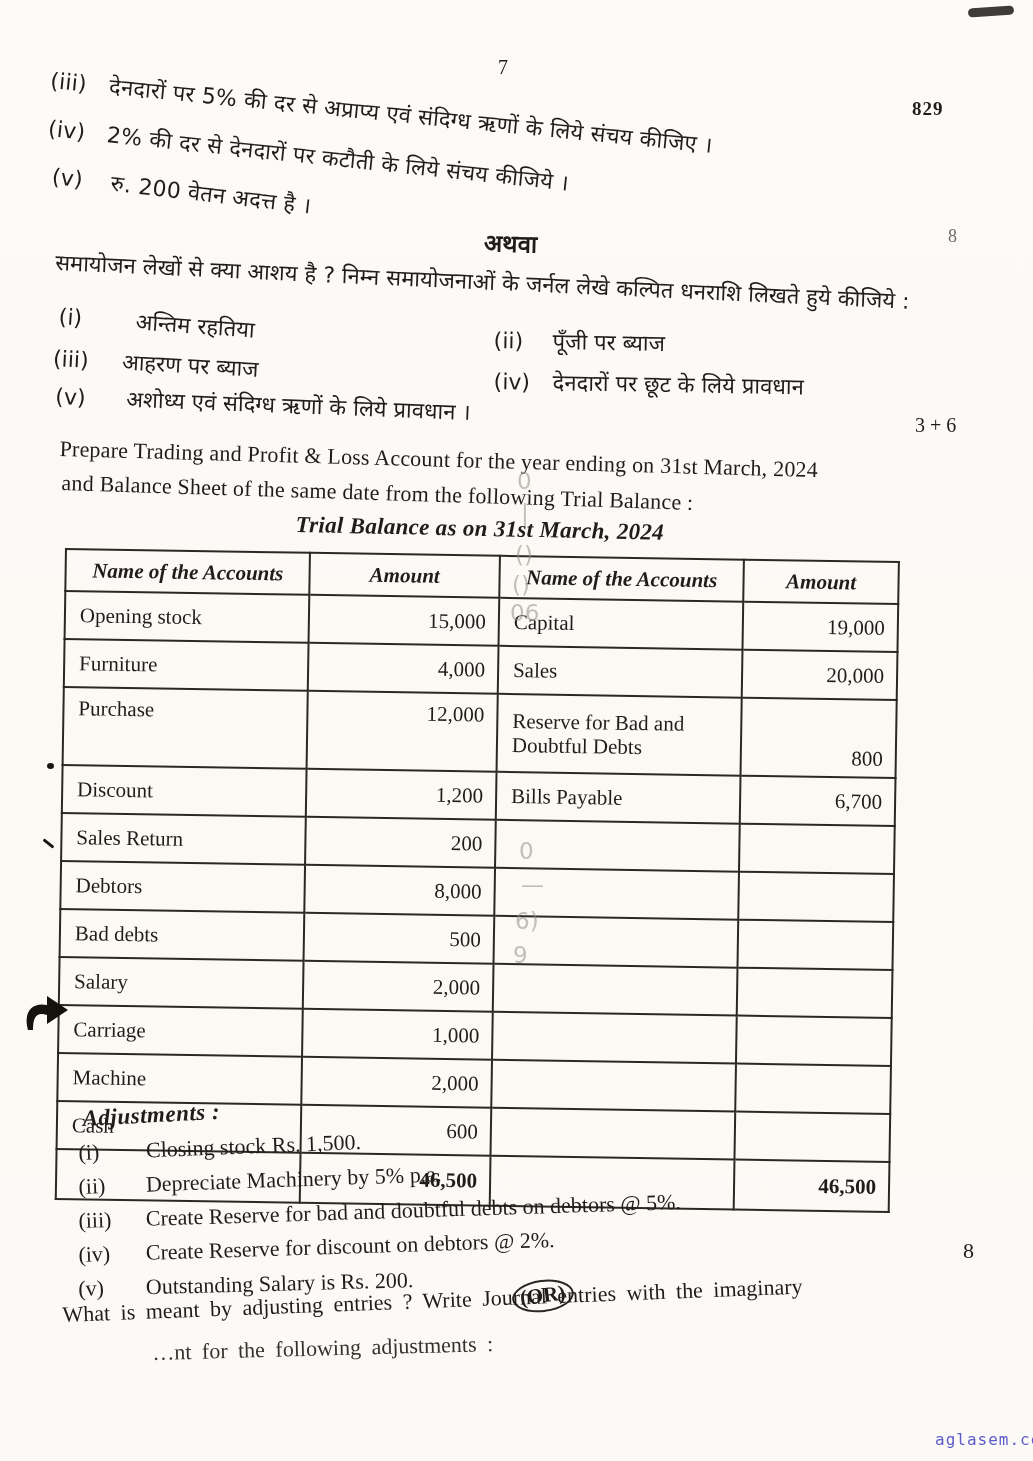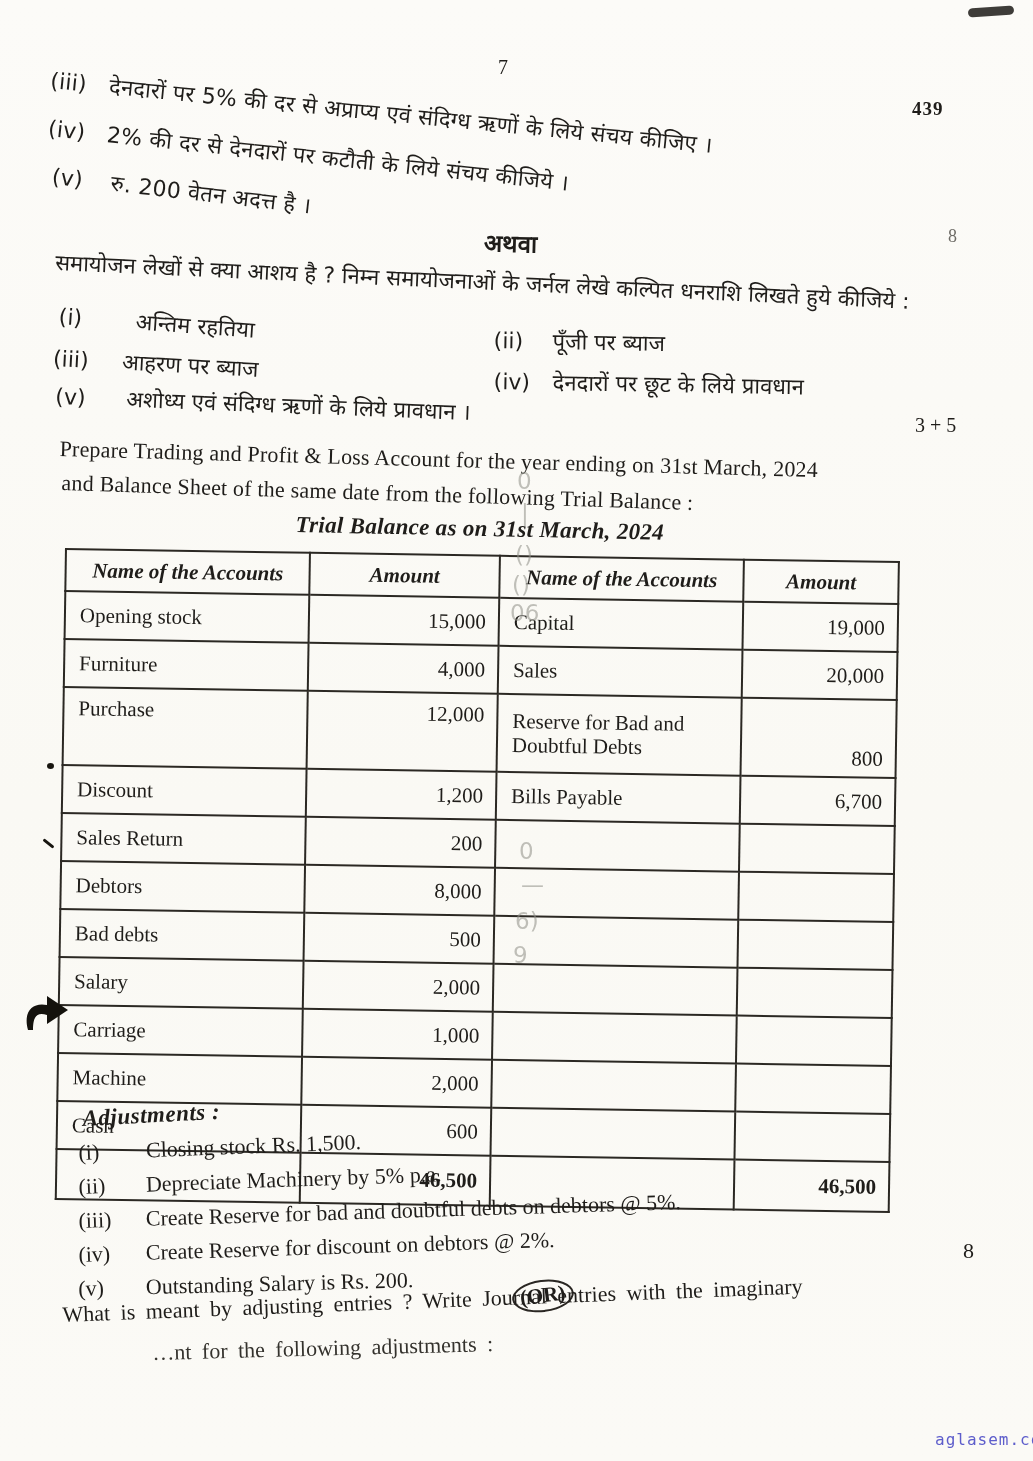--- a/index.html
+++ b/index.html
@@ -64,21 +64,21 @@
   .corner-q{font-size:18px;color:#4a4842;opacity:.8;}
 </style>
 </head>
 <body>
 
 <div class="page">
 
   <div class="abs smudge" style="left:968px;top:7px;width:46px;height:9px;transform:rotate(-4deg);"></div>
 
   <div class="abs en" style="left:498px;top:56px;font-size:20px;">7</div>
-  <div class="abs en" style="left:912px;top:98px;font-size:19px;font-weight:bold;letter-spacing:1px;">439</div>
+  <div class="abs en" style="left:912px;top:98px;font-size:19px;font-weight:bold;letter-spacing:1px;">829</div>
 
   <div id="ti3" class="abs hi top-item item-line">
     <span class="num-col">(iii)</span>
     <span>देनदारों पर 5% की दर से अप्राप्य एवं संदिग्ध ऋणों के लिये संचय कीजिए ।</span>
   </div>
   <div id="ti4" class="abs hi top-item item-line">
     <span class="num-col">(iv)</span>
     <span>2% की दर से देनदारों पर कटौती के लिये संचय कीजिये ।</span>
   </div>
   <div id="ti5" class="abs hi top-item item-line">
@@ -105,21 +105,21 @@
   </div>
   <div class="abs hi q-item" style="left:494px;top:365px;transform:rotate(1deg);">
     <span class="num-col">(iv)</span>
     <span>देनदारों पर छूट के लिये प्रावधान</span>
   </div>
   <div class="abs hi q-item" style="left:56px;top:380px;transform:rotate(2.2deg);">
     <span class="num-col">(v)</span>
     <span style="margin-left:12px;">अशोध्य एवं संदिग्ध ऋणों के लिये प्रावधान ।</span>
   </div>
 
-  <div class="abs en" style="left:915px;top:414px;font-size:20px;">3 + 5</div>
+  <div class="abs en" style="left:915px;top:414px;font-size:20px;">3 + 6</div>
 
   <div class="abs en eng-line" style="left:60px;top:436px;transform:rotate(1.6deg);">Prepare Trading and Profit &amp; Loss Account for the year ending on 31st March, 2024</div>
   <div class="abs en eng-line" style="left:62px;top:470px;transform:rotate(1.8deg);">and Balance Sheet of the same date from the following Trial Balance :</div>
 
   <div class="abs en tb-title" style="left:296px;top:512px;">Trial Balance as on 31st March, 2024</div>
 
   <table class="tb abs" style="left:65px;top:548px;width:835px;">
     <colgroup>
       <col style="width:245px">
         <col style="width:190px">

